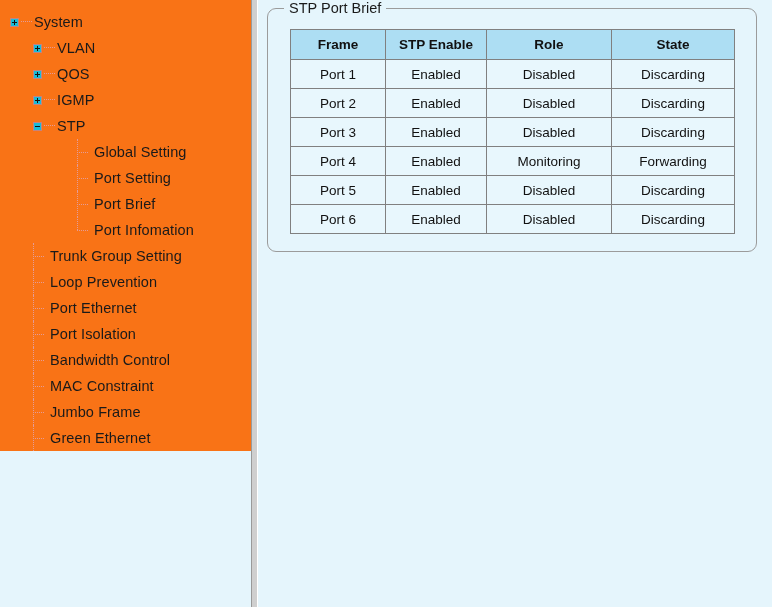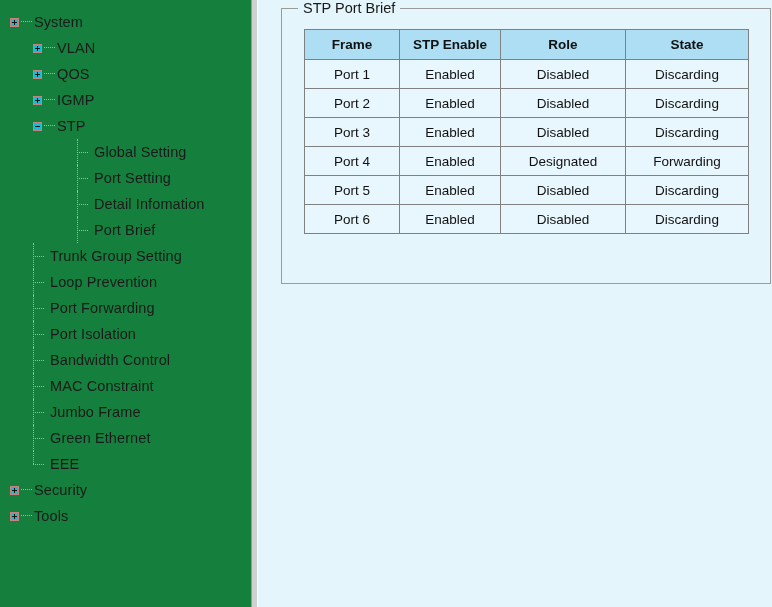--- a/index.html
+++ b/index.html
@@ -17,22 +17,22 @@
   #app {
     position: relative;
     width: 772px;
     height: 607px;
     display: flex;
   }
 
   
   #sidebar {
     width: 251px;
-    height: 607px;
-    background: #15803d;
+    height: 451px;
+    background: #f97316;
     position: relative;
     overflow: hidden;
     flex: 0 0 251px;
     box-sizing: border-box;
   }
   .tree {
     padding-top: 9px;
   }
   .node {
     display: flex;
@@ -130,26 +130,26 @@
   
   #content {
     flex: 1 1 auto;
     height: 607px;
     background: #e5f5fc;
     position: relative;
     overflow: hidden;
   }
   .panel {
     position: absolute;
-    left: 23px;
+    left: 9px;
     top: 8px;
     width: 490px;
-    height: 276px;
+    height: 244px;
     border: 1px solid #9b9b9b;
-    border-radius: 0;
+    border-radius: 9px;
     box-sizing: border-box;
     background: transparent;
   }
   .panel-title {
     position: absolute;
     left: 16px;
     top: -9px;
     background: #e5f5fc;
     padding: 0 5px;
     font-size: 14.5px;
@@ -223,37 +223,37 @@
         <div class="node lvl2">
           <span class="leafconn"></span>
           <span class="lbl">Global Setting</span>
         </div>
         <div class="node lvl2">
           <span class="leafconn"></span>
           <span class="lbl">Port Setting</span>
         </div>
         <div class="node lvl2">
           <span class="leafconn"></span>
-          <span class="lbl">Detail Infomation</span>
+          <span class="lbl">Port Brief</span>
         </div>
         <div class="node lvl2">
-          <span class="leafconn"></span>
-          <span class="lbl">Port Brief</span>
+          <span class="leafconn last"></span>
+          <span class="lbl">Port Infomation</span>
         </div>
         <div class="node lvl1">
           <span class="leafconn"></span>
           <span class="lbl">Trunk Group Setting</span>
         </div>
         <div class="node lvl1">
           <span class="leafconn"></span>
           <span class="lbl">Loop Prevention</span>
         </div>
         <div class="node lvl1">
           <span class="leafconn"></span>
-          <span class="lbl">Port Forwarding</span>
+          <span class="lbl">Port Ethernet</span>
         </div>
         <div class="node lvl1">
           <span class="leafconn"></span>
           <span class="lbl">Port Isolation</span>
         </div>
         <div class="node lvl1">
           <span class="leafconn"></span>
           <span class="lbl">Bandwidth Control</span>
         </div>
         <div class="node lvl1">
@@ -321,21 +321,21 @@
             </tr>
             <tr>
               <td>Port 3</td>
               <td>Enabled</td>
               <td>Disabled</td>
               <td>Discarding</td>
             </tr>
             <tr>
               <td>Port 4</td>
               <td>Enabled</td>
-              <td>Designated</td>
+              <td>Monitoring</td>
               <td>Forwarding</td>
             </tr>
             <tr>
               <td>Port 5</td>
               <td>Enabled</td>
               <td>Disabled</td>
               <td>Discarding</td>
             </tr>
             <tr>
               <td>Port 6</td>

